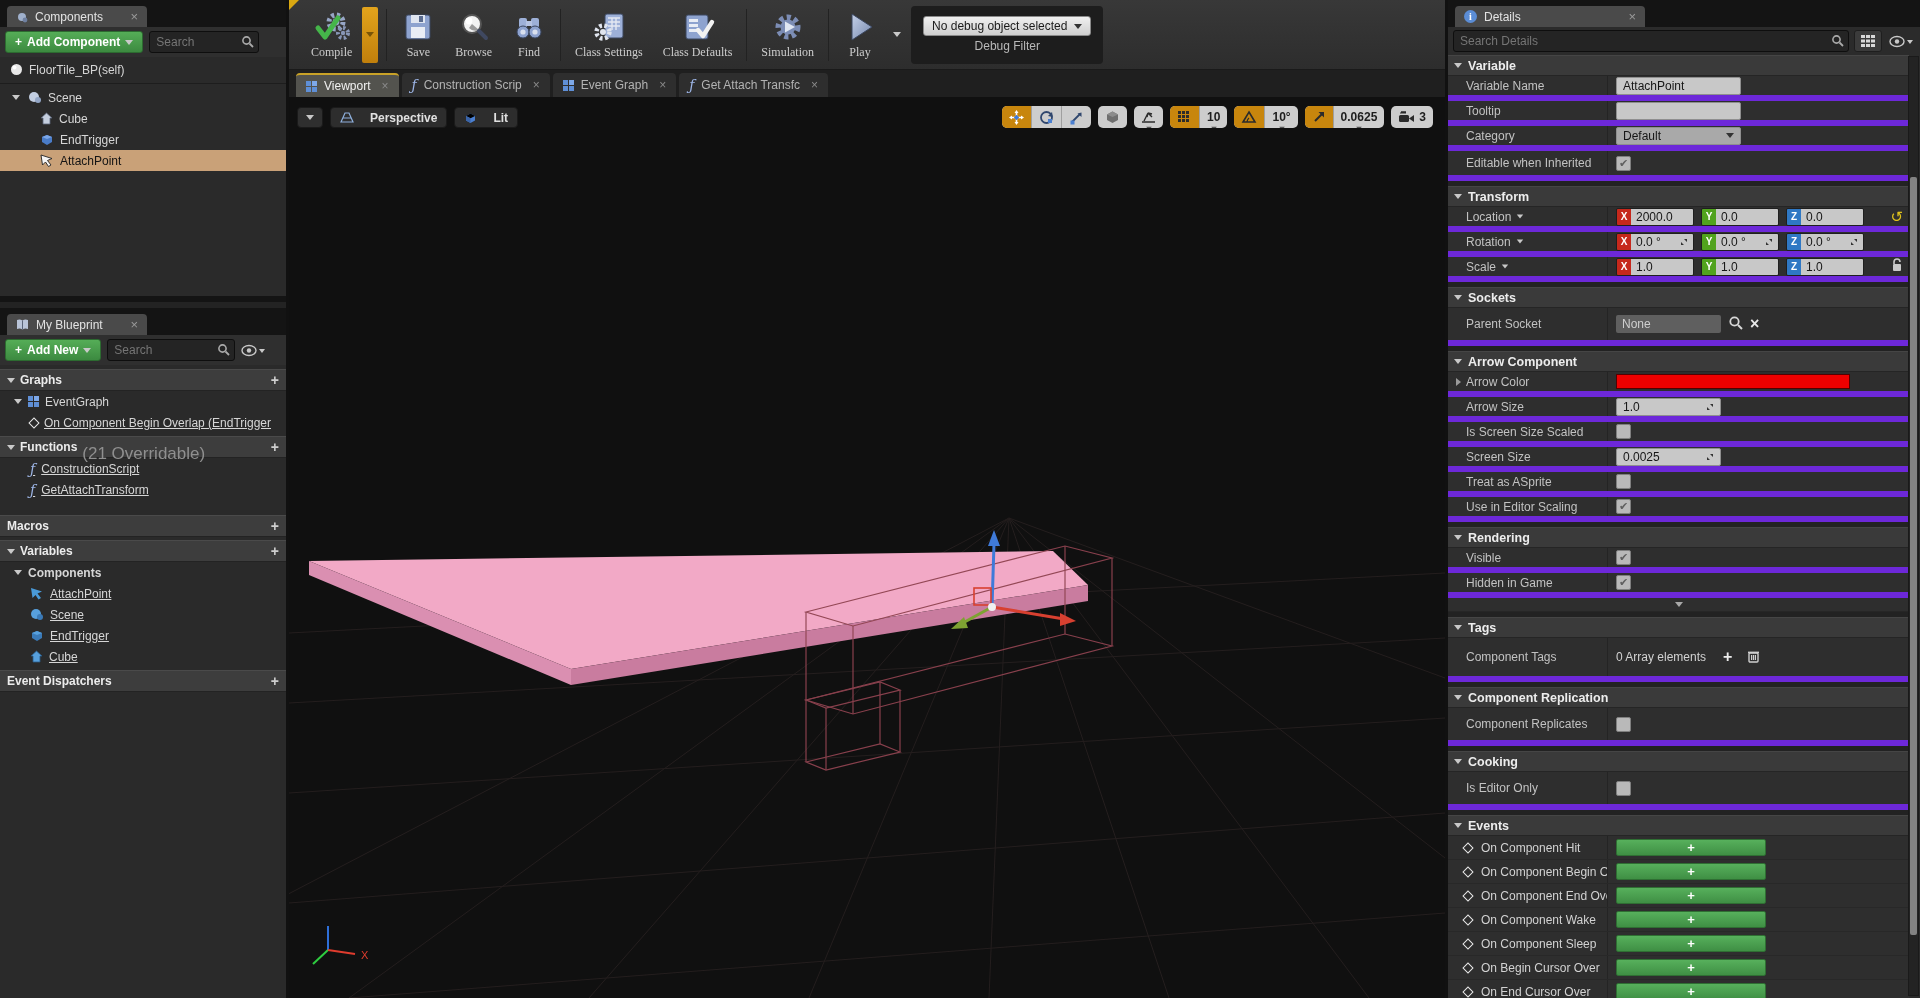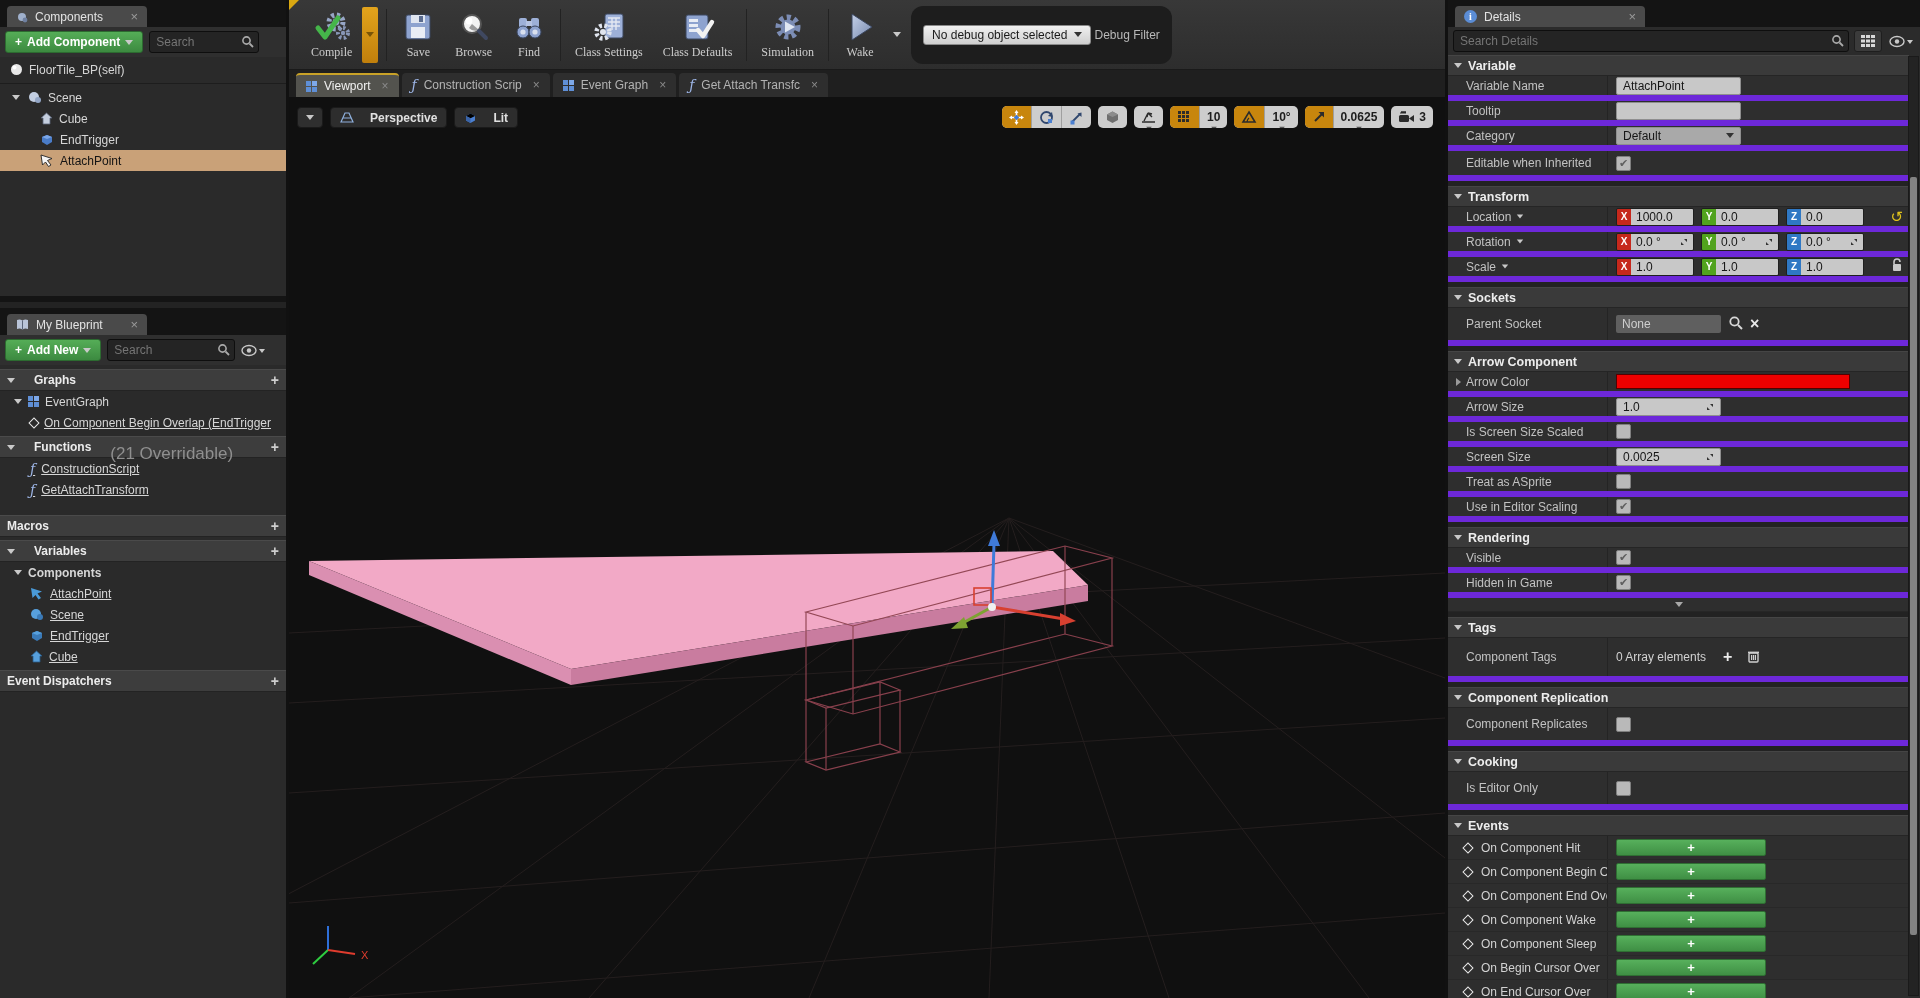--- a/index.html
+++ b/index.html
@@ -30,21 +30,21 @@
   .components-panel { position:absolute; left:0; top:0; width:100%; height:302px; background:#2a2a2a; border-bottom:6px solid #141414; }
   .cp-toolbar { display:flex; gap:6px; padding:4px 5px; align-items:center; background:#2f2f2f; }
   .tree { padding-top:2px; }
   .tree-row { height:21px; display:flex; align-items:center; gap:6px; padding-left:10px; color:#d6d6d6; }
   .tree-row .ind { width:12px; flex:none; display:flex; justify-content:center; }
   .tree-row.lvl2 { padding-left:40px; }
   .tree-sep { height:1px; background:#1d1d1d; margin:3px 0; }
   .tree-row.selected { background:#c9a178; color:#141414; }
   .myblueprint-panel { position:absolute; left:0; top:308px; width:100%; height:690px; background:#2a2a2a; }
   .sec-hdr { height:22px; background:#3d3d3d; border-top:1px solid #4a4a4a; border-bottom:1px solid #232323;
-     display:flex; align-items:center; gap:19px; padding:0 7px; font-weight:bold; color:#ececec; }
+     display:flex; align-items:center; gap:5px; padding:0 7px; font-weight:bold; color:#ececec; }
   .sec-hdr .plus { margin-left:auto; color:#cfcfcf; font-weight:bold; font-size:14px; }
   .sec-note { color:#8f8f8f; font-weight:normal; font-size:17px;margin-top:13px; }
   .mb-row { height:21px; display:flex; align-items:center; gap:6px; padding-left:14px; color:#d6d6d6; }
   .mb-row.lvl2 { padding-left:30px;text-decoration:underline; }
   .fnglyph { font-family:"DejaVu Serif", serif; font-style:italic; color:#9db5e6; font-size:14px; }
   .gridicon { display:inline-grid; grid-template-columns:5px 5px; grid-gap:1px; }
   .gridicon i { width:5px; height:5px; background:#5f8fd6; }
   .gridicon i:nth-child(2){ background:#7da8e8; }
   .diamond { width:8px; height:8px; border:1.6px solid #e8e8e8; transform:rotate(45deg); display:inline-block; flex:none; }
 
@@ -53,21 +53,21 @@
   .main-toolbar { position:relative; height:70px; background:linear-gradient(#383838,#2d2d2d); border-bottom:1px solid #1a1a1a;
      display:flex; align-items:center; padding-left:12px; }
   .corner-accent { position:absolute; left:0; top:0; width:0; height:0; border-top:10px solid #d9a811; border-right:10px solid transparent; }
   .tb-btn { display:flex; flex-direction:column; align-items:center; justify-content:center; gap:1px;
      padding:2px 10px; color:#cdcdcd; font-size:12px; height:64px;font-family:Liberation Serif, serif; }
   .tb-sep { width:1px; height:52px; background:#222; margin:0 4px; }
   .compile-strip { width:16px; height:56px; background:linear-gradient(#e3a41c,#c07f0c); border-radius:2px;
      display:flex; align-items:center; justify-content:center; margin-right:4px; }
   .compile-strip .tri-d { border-top-color:#7a5406; }
   .play-caret { color:#9a9a9a; font-size:10px; margin:0 6px; }
-  .debug-box { background:#1d1d1d; border-radius:12px; height:58px; display:flex; flex-direction:row;
+  .debug-box { background:#1d1d1d; border-radius:4px; height:58px; display:flex; flex-direction:column;
      align-items:center; justify-content:center; gap:3px; padding:0 12px; margin-left:4px; }
   .debug-dd { background:linear-gradient(#f0f0f0,#cfcfcf); color:#1a1a1a; border:1px solid #8a8a8a; border-radius:3px;
      height:20px; display:flex; align-items:center; gap:7px; padding:0 8px; font-size:12px; }
   .debug-dd .tri-d { border-top-color:#333; }
   .debug-label { color:#b9b9b9; font-size:12px; }
 
   .doc-tabs { height:28px; background:#1f1f1f; display:flex; align-items:flex-end; padding-left:7px; gap:3px; border-bottom:1px solid #101010;}
   .dtab { height:24px; display:flex; align-items:center; gap:7px; padding:0 10px; background:#2e2e2e;
      border-radius:4px 4px 0 0; color:#b3b3b3; }
   .dtab.active { background:#53534e; color:#f0f0f0; border-top:2px solid #c9a227; }
@@ -440,21 +440,21 @@
           <svg width="34" height="34">
               <defs>
                 <linearGradient id="pg" x1="0" y1="0" x2="1" y2="1">
                   <stop offset="0" stop-color="#c4d0e8"></stop>
                   <stop offset="1" stop-color="#7588ae"></stop>
                 </linearGradient>
               </defs>
               <path d="M9 4 L29 17 L9 30 Z" fill="url(#pg)" stroke="#3a465f"></path>
             </svg>
         </span>
-        <span>Wake</span>
+        <span>Play</span>
       </div>
       <span class="play-caret tri-d"></span>
       <div class="debug-box">
         <div class="debug-dd">
           <span>No debug object selected</span>
           <span class="tri-d"></span>
         </div>
         <span class="debug-label">Debug Filter</span>
       </div>
     </div>
@@ -779,21 +779,21 @@
       </div>
       <div class="d-row">
         <div class="d-label">
           <span>Location</span>
           <span class="tri-d" style="transform:scale(.8)"></span>
         </div>
         <div class="d-value">
           <div class="axis">
               <span class="chip chip-x">X</span>
               <span class="axval">
-                <span>1000.0</span>
+                <span>2000.0</span>
               </span>
             </div>
           <div class="axis">
               <span class="chip chip-y">Y</span>
               <span class="axval">
                 <span>0.0</span>
               </span>
             </div>
           <div class="axis">
               <span class="chip chip-z">Z</span>

